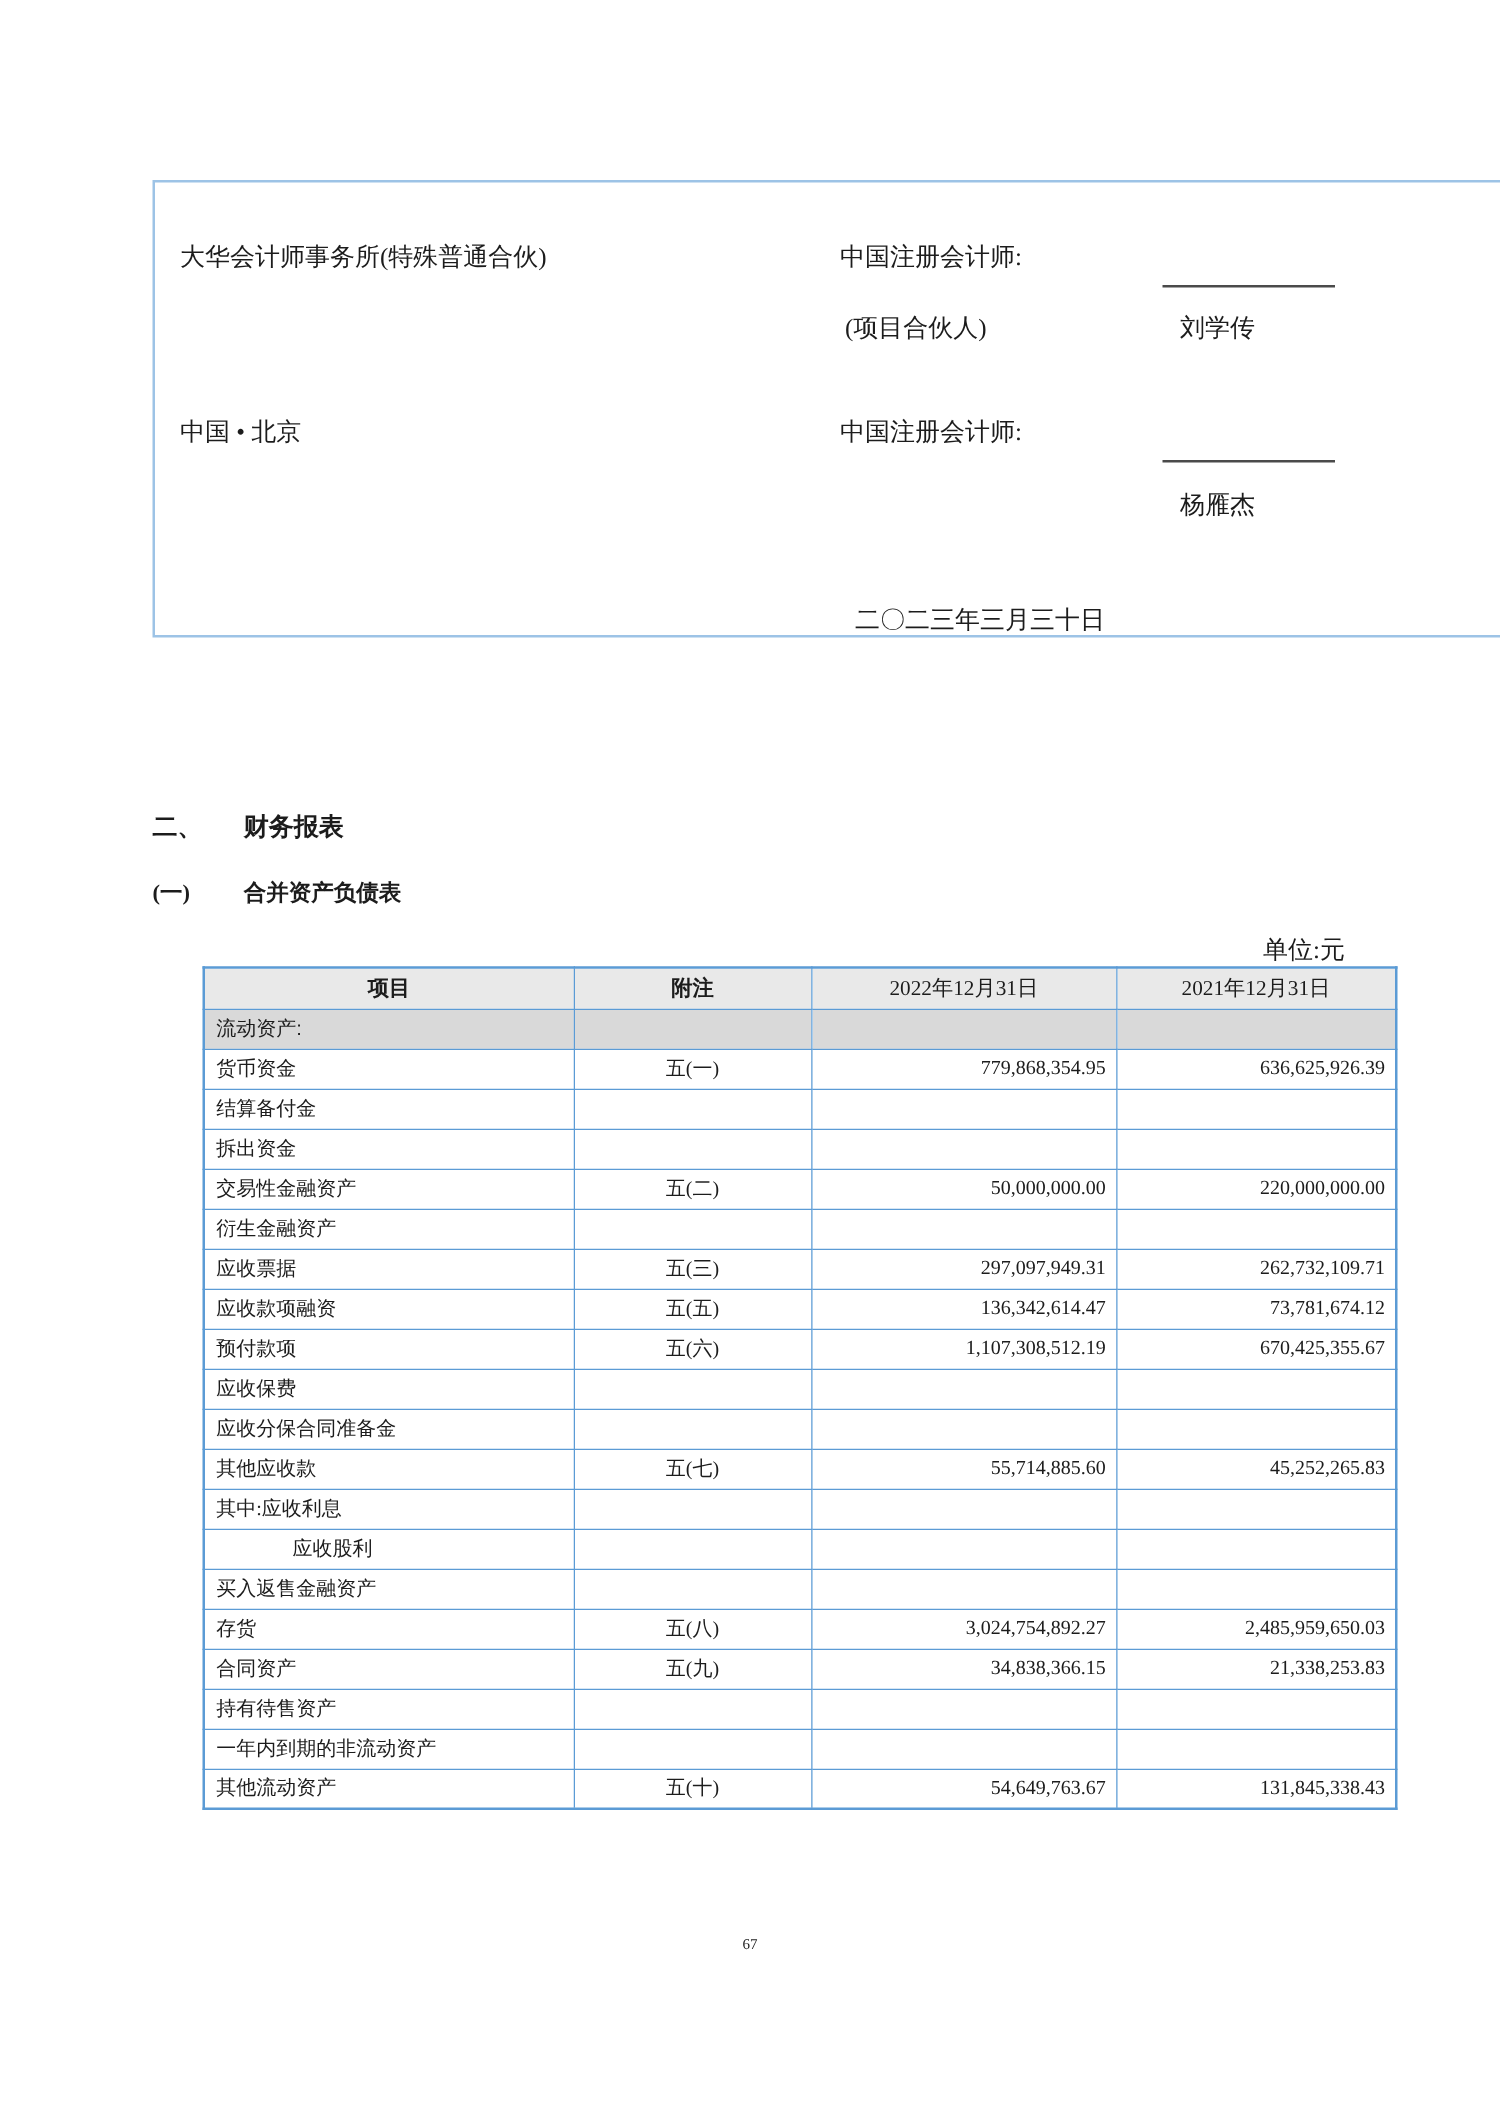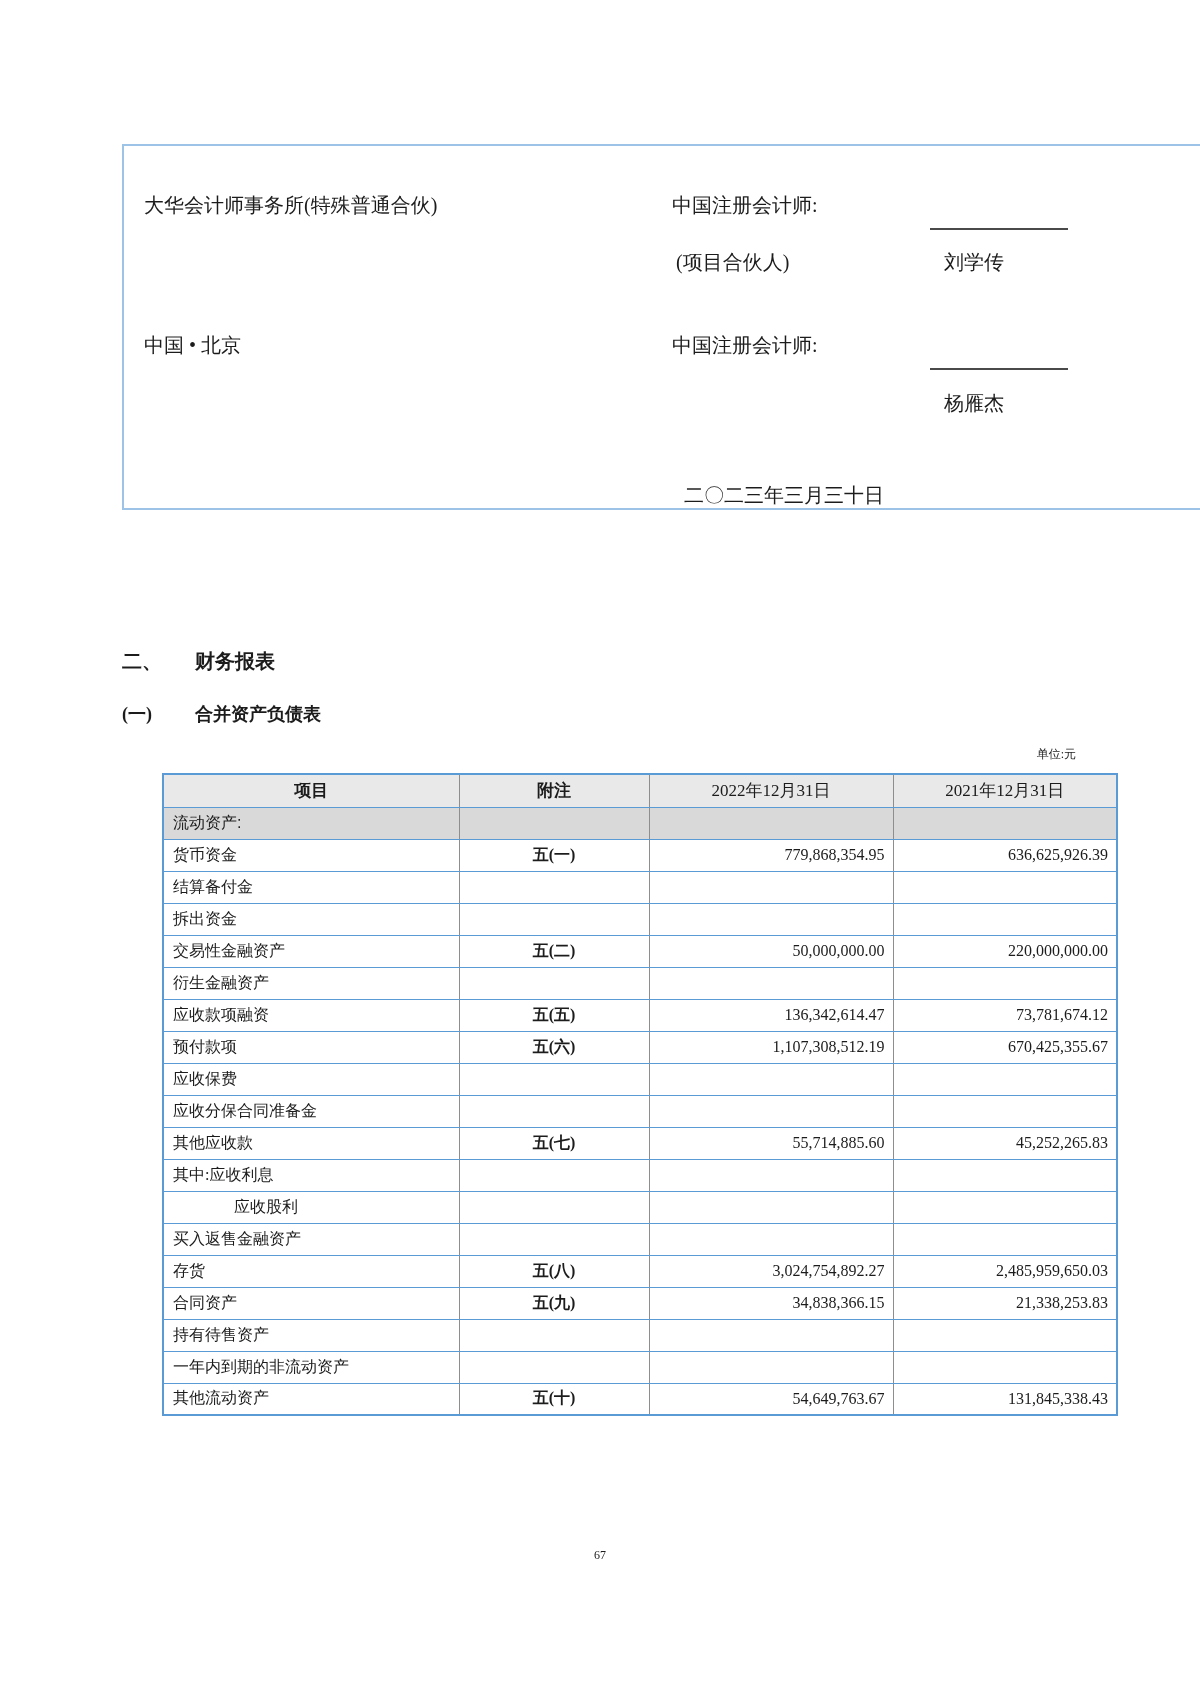--- a/index.html
+++ b/index.html
@@ -31,21 +31,21 @@
     border-top: 2px solid #4a4a4a;
   }
 
   
   .heading-main { left: 122px; top: 648px; font-size: 20px; font-weight: bold; }
   .heading-main .num { display: inline-block; width: 73px; }
   .heading-sub { left: 122px; top: 702px; font-size: 18px; font-weight: bold; }
   .heading-sub .num { display: inline-block; width: 73px; }
   .unit-note {
     left: 122px; top: 746px; width: 954px;
-    text-align: right; font-size: 12px;
+    text-align: right; font-size: 20px;
   }
 
   
   .bs-table-wrap { position: absolute; left: 122px; top: 773px; width: 954px; padding-left: 40px; }
   table.bs {
     width: 954px;
     border-collapse: collapse;
     table-layout: fixed;
     border: 2px solid var(--table-border, #5B9BD5);
   }
@@ -63,21 +63,21 @@
   }
   table.bs th:nth-child(-n+2) { font-weight: bold; font-family: "Liberation Sans", sans-serif; }
   table.bs td { height: 32px; font-size: 16px; background: #ffffff; }
   td.cell-label {
     background: var(--label-col-bg, #DFDFDF);
     text-align: left;
     padding-left: 9px;
     font-size: 17px;
   }
   td.cell-label.indent { padding-left: 70px; }
-  td.cell-note { text-align: center; font-size: 17px; font-weight: bold; }
+  td.cell-note { text-align: center; font-size: 17px; }
   td.cell-v2022, td.cell-v2021 { text-align: right; padding-right: 8px; }
   tr.section-row td {
     background: var(--section-row-bg, #D9D9D9);
     font-weight: normal;
     font-family: "Liberation Sans", sans-serif;
   }
 
   .page-number {
     left: 0; top: 1548px; width: 1200px;
     text-align: center; font-size: 12px;
@@ -158,20 +158,26 @@
             <td class="cell-v2022">50,000,000.00</td>
             <td class="cell-v2021">220,000,000.00</td>
           </tr>
           <tr>
             <td class="cell-label">衍生金融资产</td>
             <td class="cell-note"></td>
             <td class="cell-v2022"></td>
             <td class="cell-v2021"></td>
           </tr>
           <tr>
+            <td class="cell-label">应收票据</td>
+            <td class="cell-note">五(三)</td>
+            <td class="cell-v2022">297,097,949.31</td>
+            <td class="cell-v2021">262,732,109.71</td>
+          </tr>
+          <tr>
             <td class="cell-label">应收款项融资</td>
             <td class="cell-note">五(五)</td>
             <td class="cell-v2022">136,342,614.47</td>
             <td class="cell-v2021">73,781,674.12</td>
           </tr>
           <tr>
             <td class="cell-label">预付款项</td>
             <td class="cell-note">五(六)</td>
             <td class="cell-v2022">1,107,308,512.19</td>
             <td class="cell-v2021">670,425,355.67</td>

